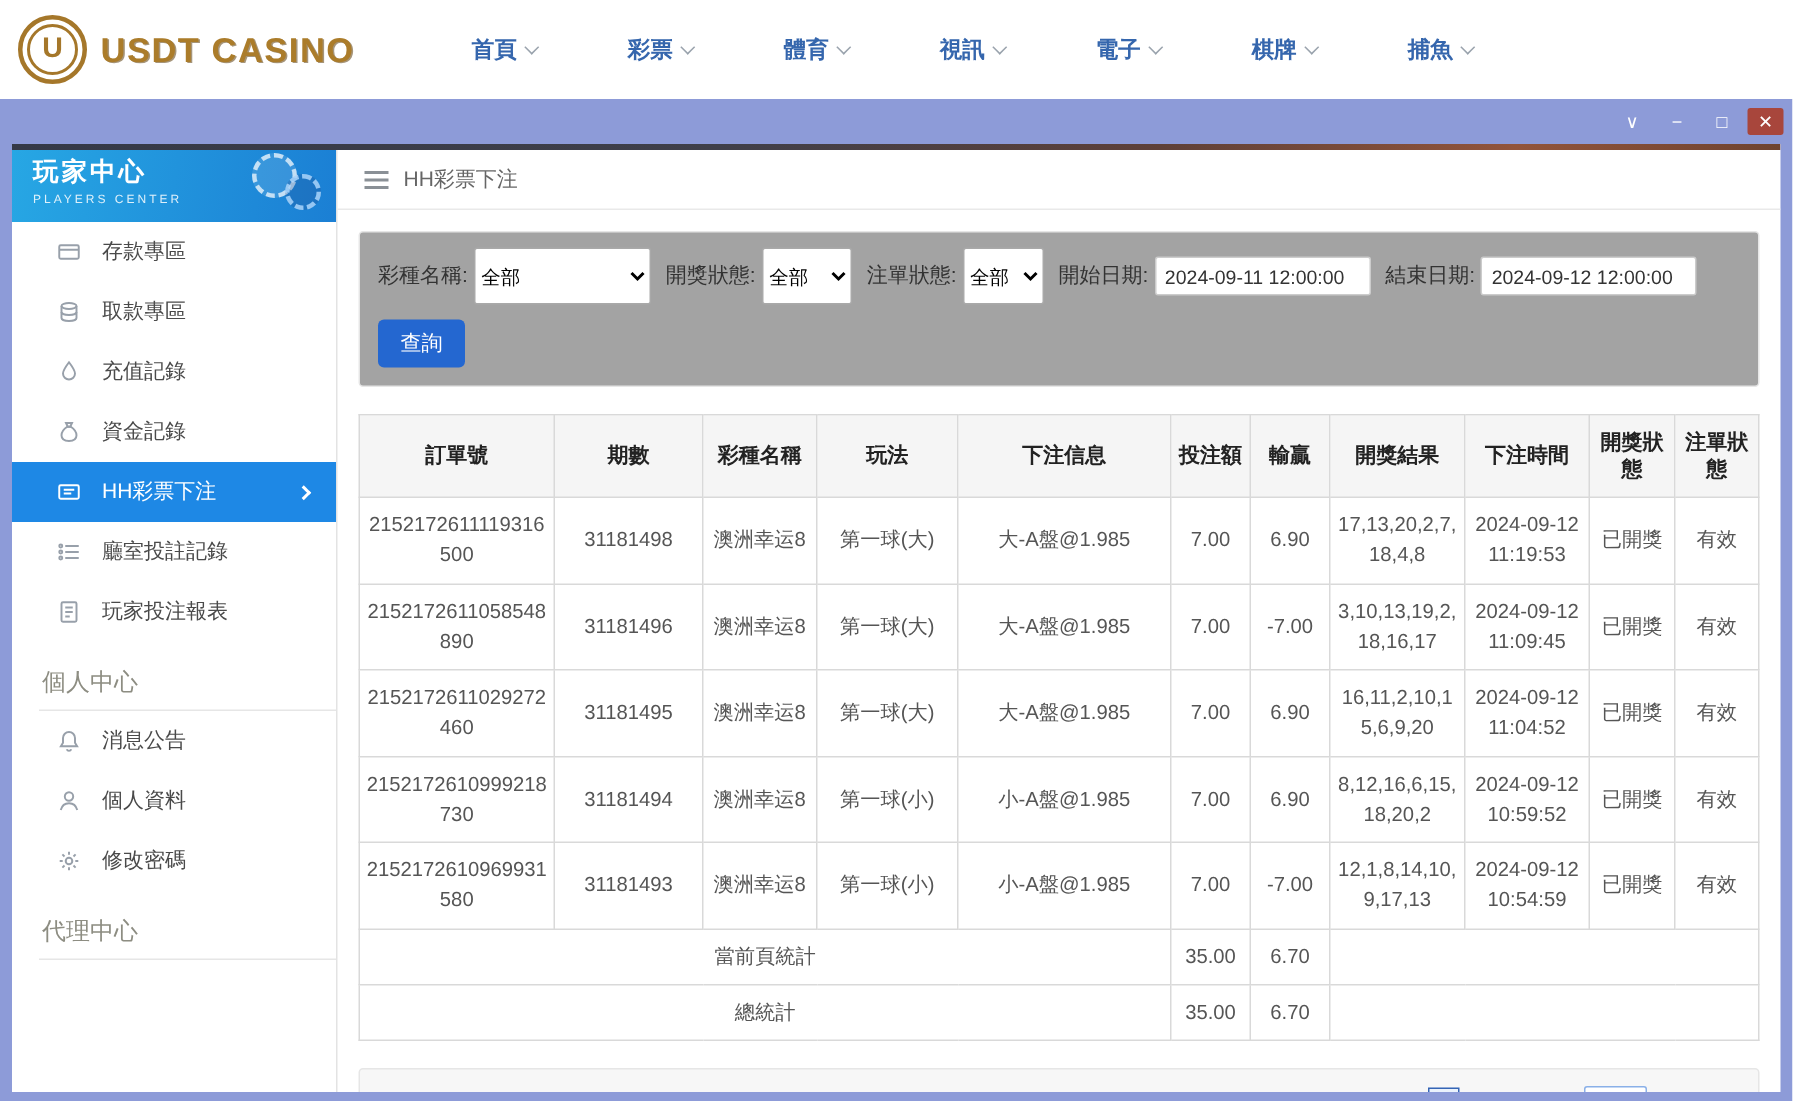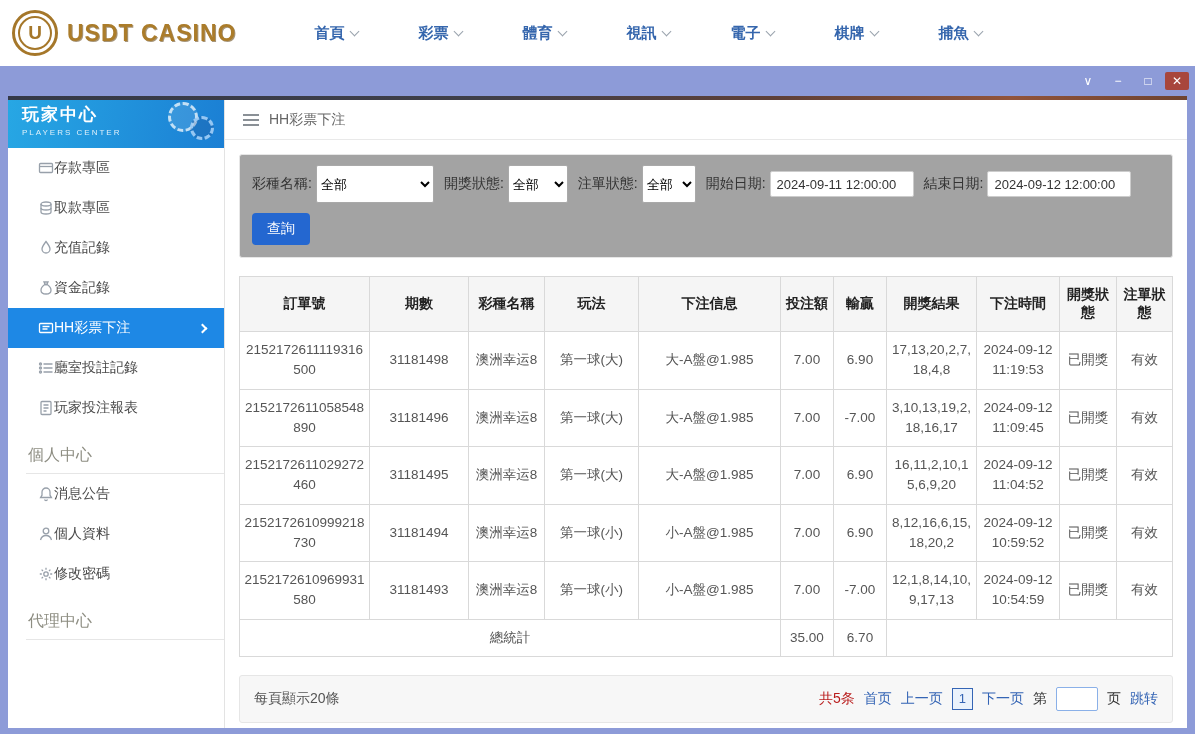--- a/index.html
+++ b/index.html
@@ -38,21 +38,21 @@
   .sidebar-header { height:52px; background:linear-gradient(100deg,#27a7e4,#1b7fd4);
     color:#fff; padding:7px 0 0 14px; position:relative; overflow:hidden; }
   .sidebar-title { font-size:17px; font-weight:bold; letter-spacing:2px; }
   .sidebar-sub { font-size:8px; letter-spacing:2px; color:rgba(255,255,255,.85); margin-top:2px; }
   .chip1 { position:absolute; right:26px; top:6px; width:30px; height:30px; border-radius:50%;
     border:3px dashed rgba(255,255,255,.7); background:rgba(255,255,255,.12); }
   .chip2 { position:absolute; right:10px; top:20px; width:24px; height:24px; border-radius:50%;
     border:3px dashed rgba(180,220,255,.8); background:rgba(30,70,140,.25); }
   .section-label { padding:17px 0 8px 20px; font-size:16px; color:#8d8d82; position:relative; }
   .section-label::after { content:""; position:absolute; left:18px; right:0; bottom:0; border-bottom:1px solid #e6e6e6; }
-  .menu-item { height:40px; display:flex; align-items:center; padding-left:30px;
+  .menu-item { height:40px; display:flex; align-items:center; gap:14px; padding-left:30px;
     font-size:14px; color:#4a4a4a; cursor:pointer; }
   .mi-icon { width:16px; height:16px; display:flex; align-items:center; justify-content:center; }
   .menu-item.active { background:#1e88e5; color:#fff; }
   .arrow-right { width:7px; height:7px; border-top:2px solid #fff; border-right:2px solid #fff;
     transform:rotate(45deg); margin-left:auto; margin-right:18px; }
 
   
   .main { flex:1; display:flex; flex-direction:column; min-width:0; }
   .breadcrumb-bar { height:40px; border-bottom:1px solid #e9e9e9; display:flex; align-items:center;
     gap:10px; padding:0 18px; color:#666; font-size:14px; flex:0 0 40px; margin-top:4px; }
@@ -377,20 +377,26 @@
               <td>第一球(小)</td>
               <td>小-A盤@1.985</td>
               <td>7.00</td>
               <td>-7.00</td>
               <td>12,1,8,14,10,9,17,13</td>
               <td>2024-09-12 10:54:59</td>
               <td>已開獎</td>
               <td>有效</td>
             </tr>
             <tr>
+              <td colspan="5" class="sum-label">當前頁統計</td>
+              <td>35.00</td>
+              <td>6.70</td>
+              <td colspan="4"></td>
+            </tr>
+            <tr>
               <td colspan="5" class="sum-label">總統計</td>
               <td>35.00</td>
               <td>6.70</td>
               <td colspan="4"></td>
             </tr>
           </tbody>
         </table>
 
         <div class="footer-bar">
           <span>每頁顯示20條</span>

